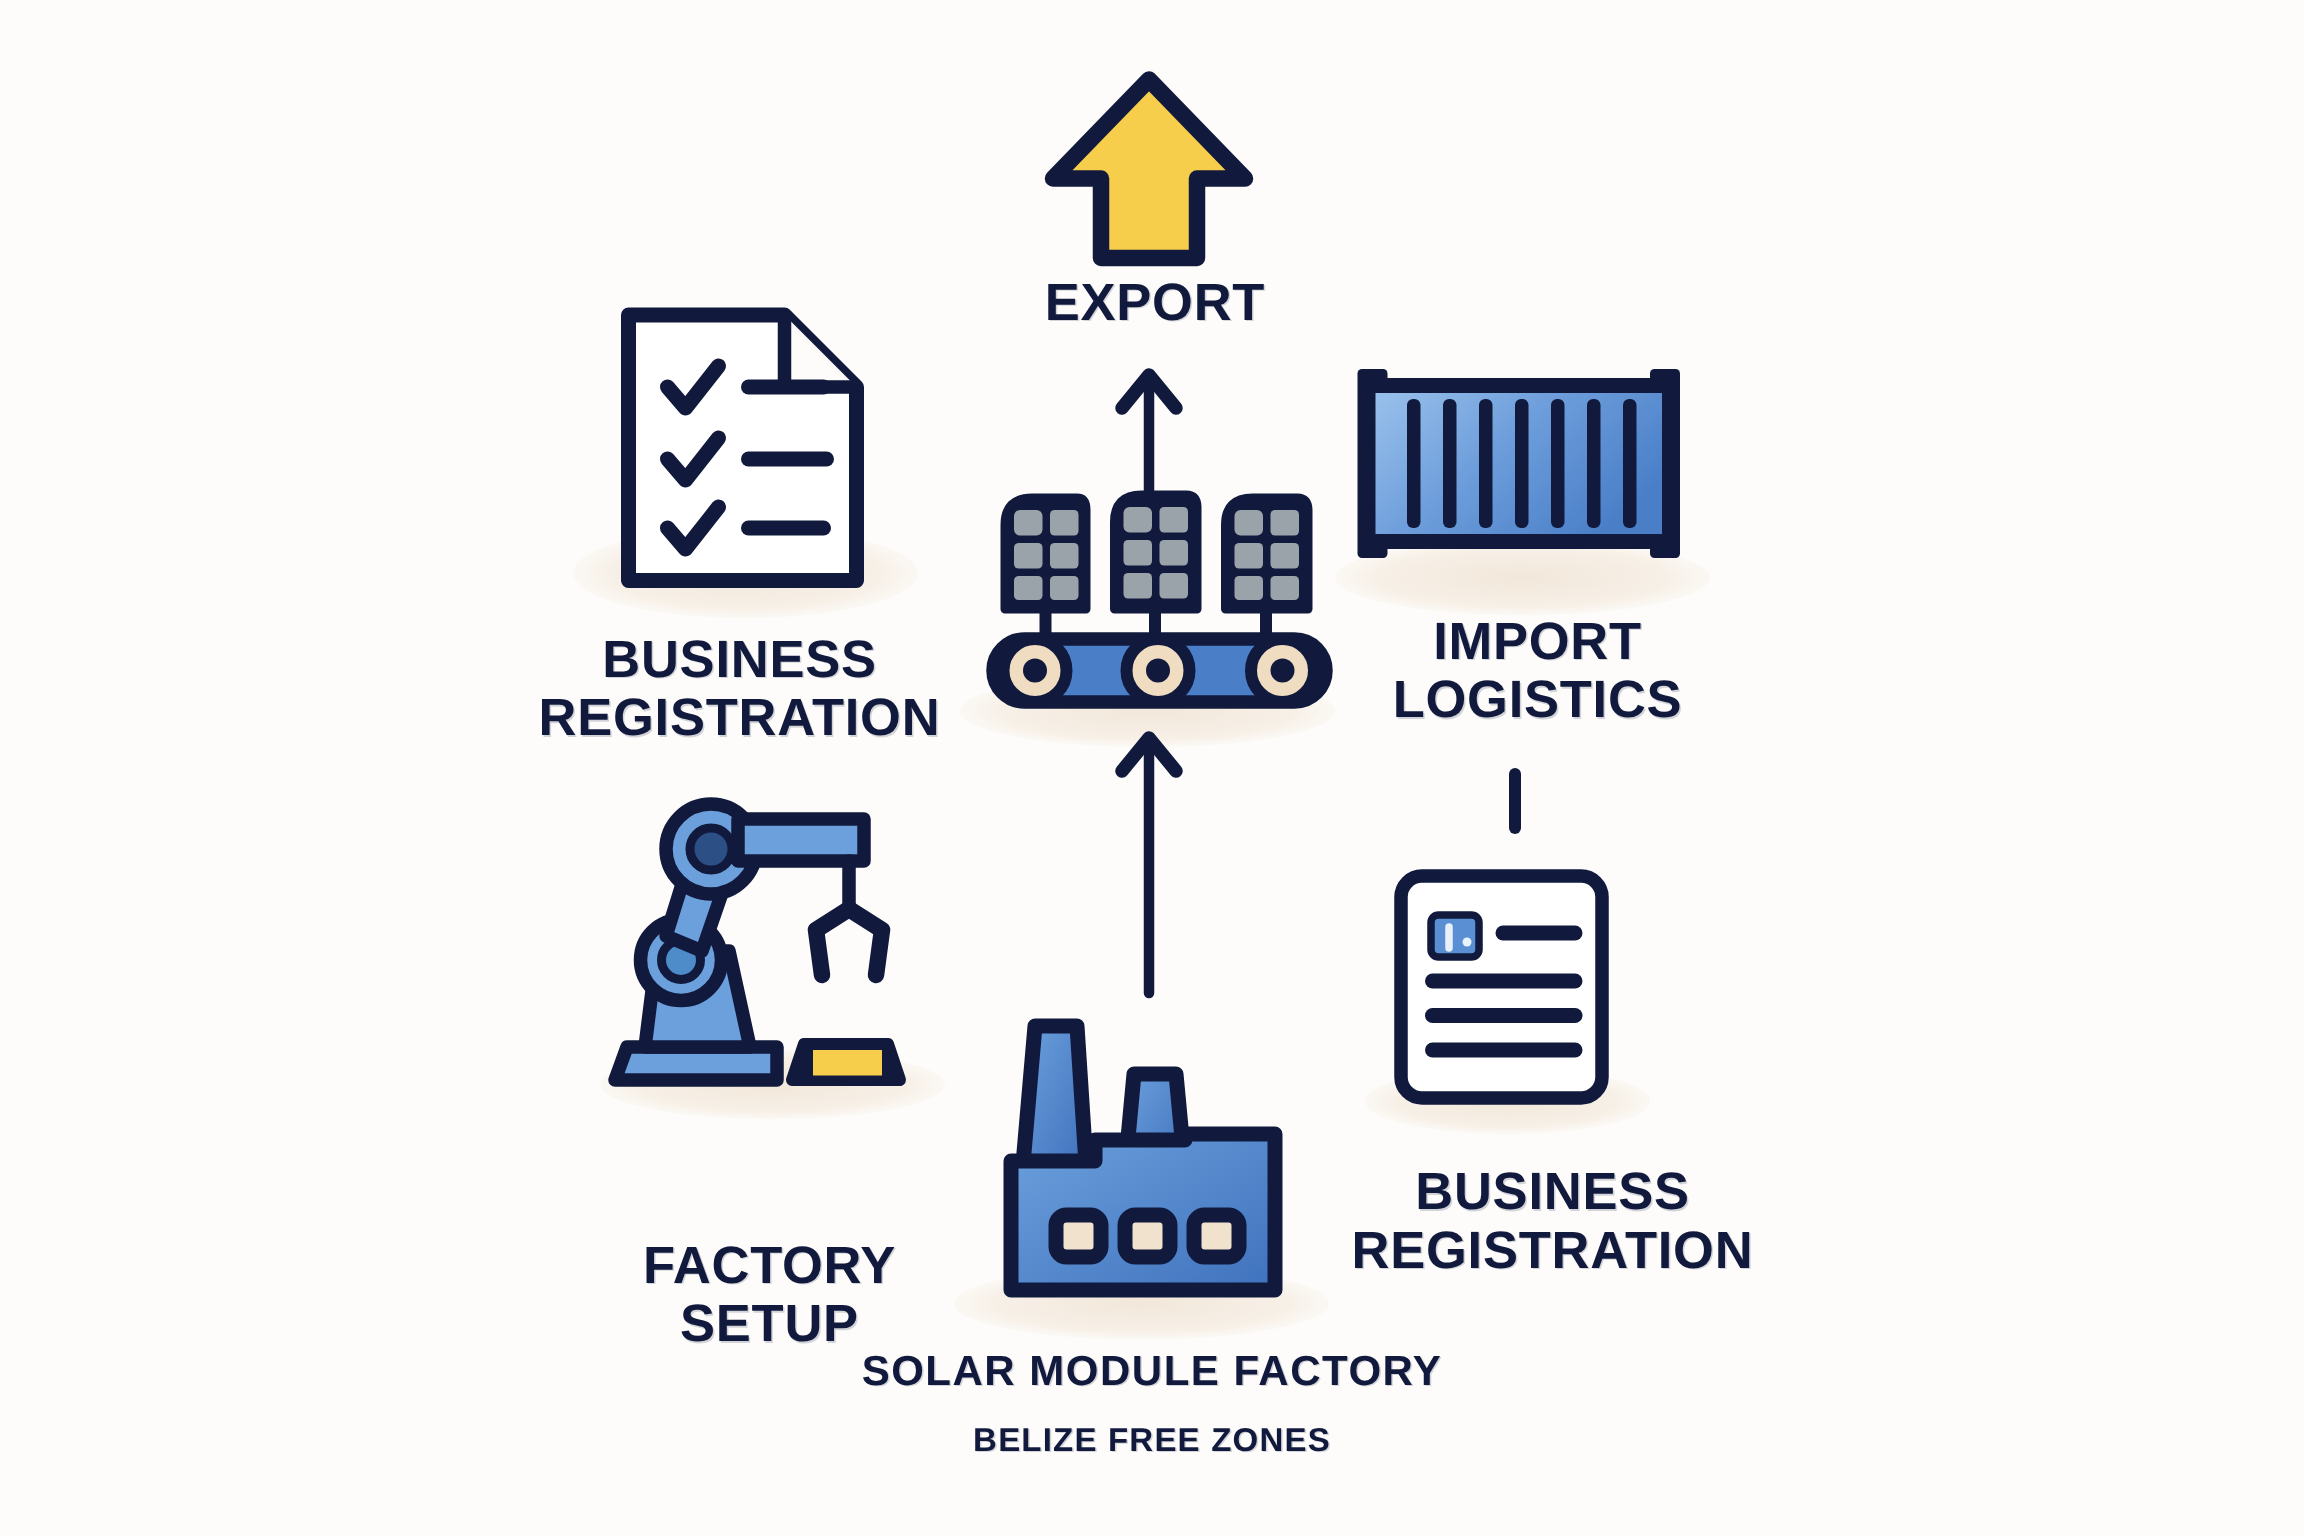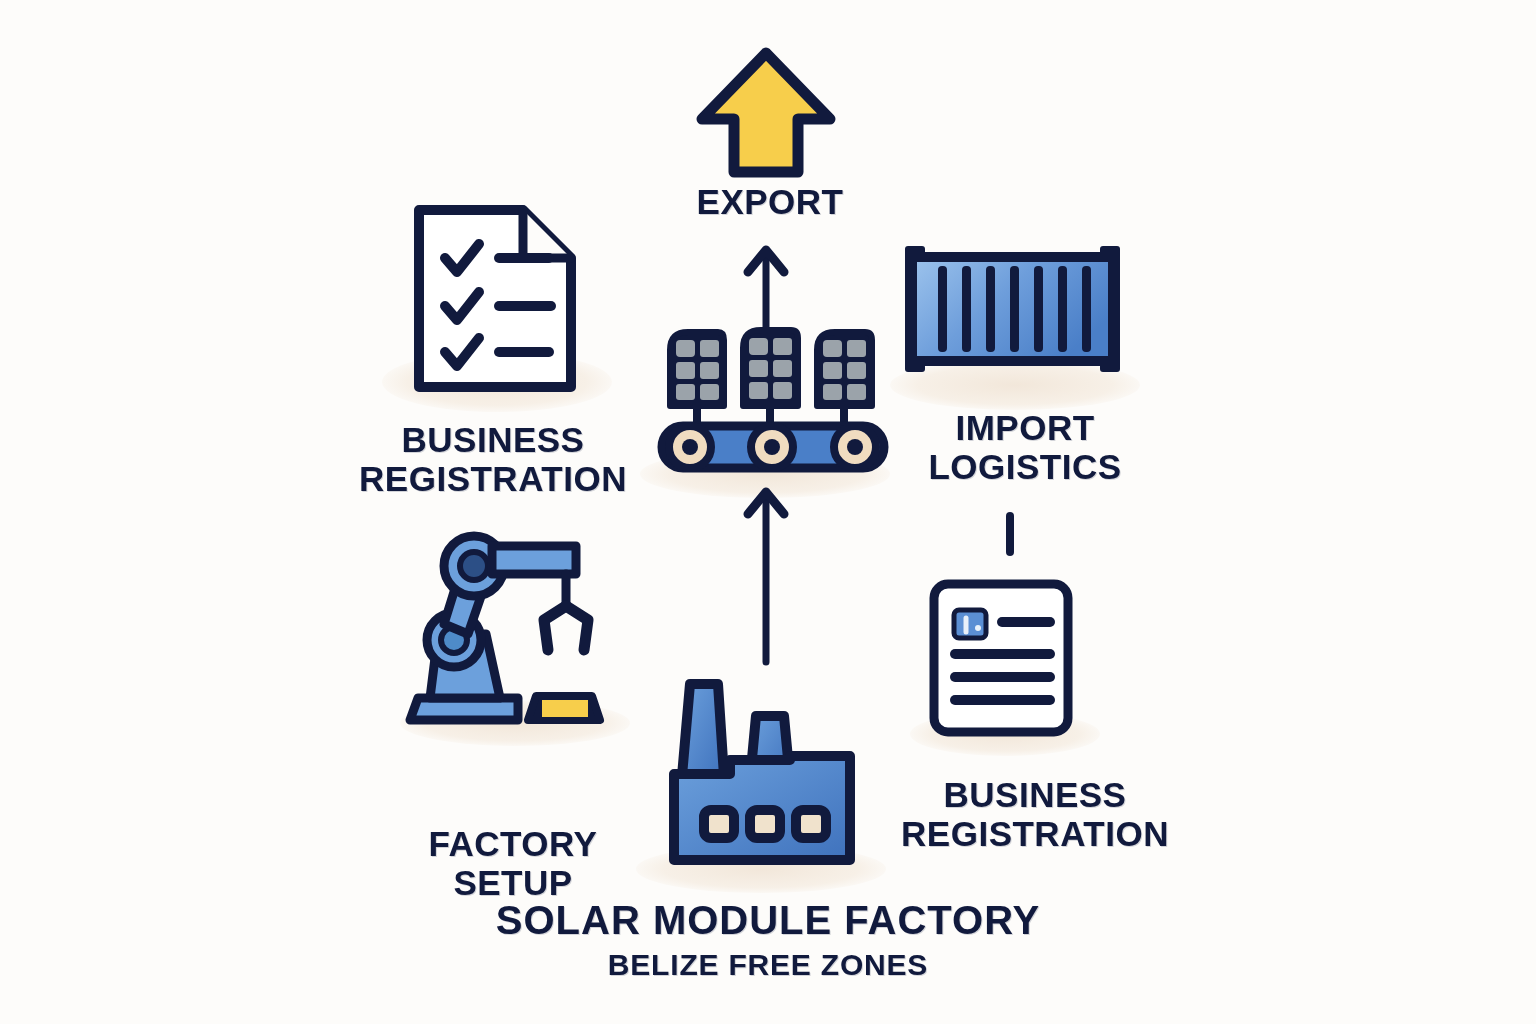--- a/index.html
+++ b/index.html
@@ -28,22 +28,22 @@
     color: #111A3D;
     font-family: Liberation Sans, sans-serif;
     font-weight: bold;
     letter-spacing: 0.5px;
     line-height: 1.12;
     text-transform: uppercase;
     white-space: pre-line;
     text-shadow: 1px 1px 0 rgba(17,26,61,0.18);
   }
   .label-lg { font-size: 35px; }
-  .label-title { font-size: 40px; letter-spacing: 1px; text-align: center; }
-  .label-sub { font-size: 30px; letter-spacing: 0.8px; }
+  .label-title { font-size: 28px; letter-spacing: 1px; text-align: center; }
+  .label-sub { font-size: 22px; letter-spacing: 0.8px; }
   .shadow-ellipse {
     position: absolute;
     background: radial-gradient(ellipse at center, #F2E7DA 0%, #F7F0E7 55%, rgba(253,252,250,0) 78%);
     border-radius: 50%;
     pointer-events: none;
   }
   svg { display: block; overflow: visible; }
 </style>
 </head>
 <body>

